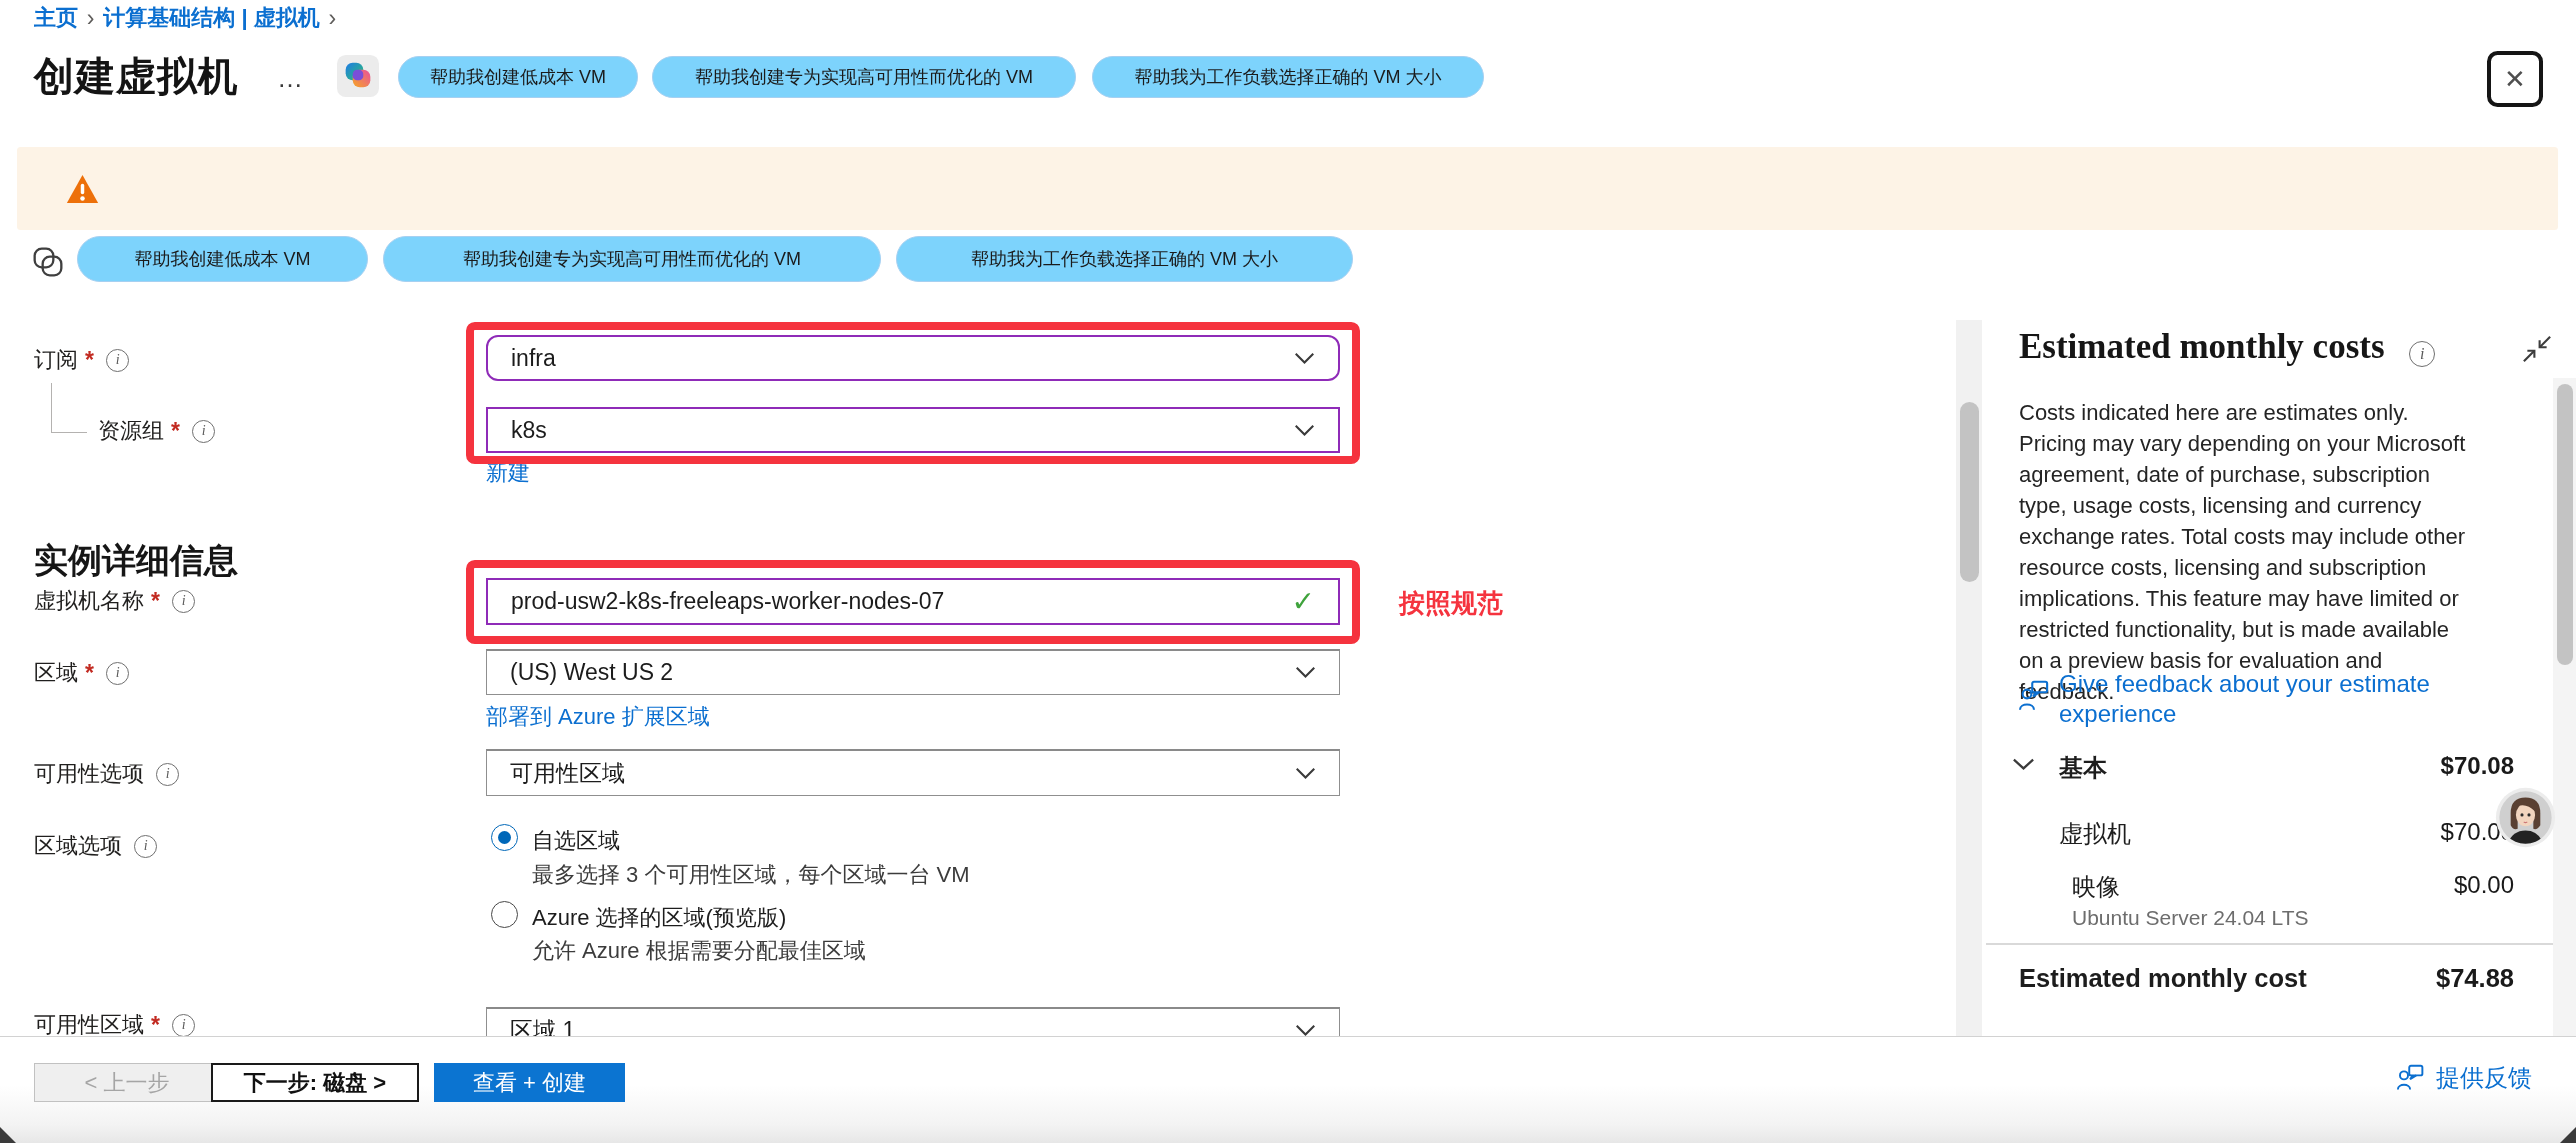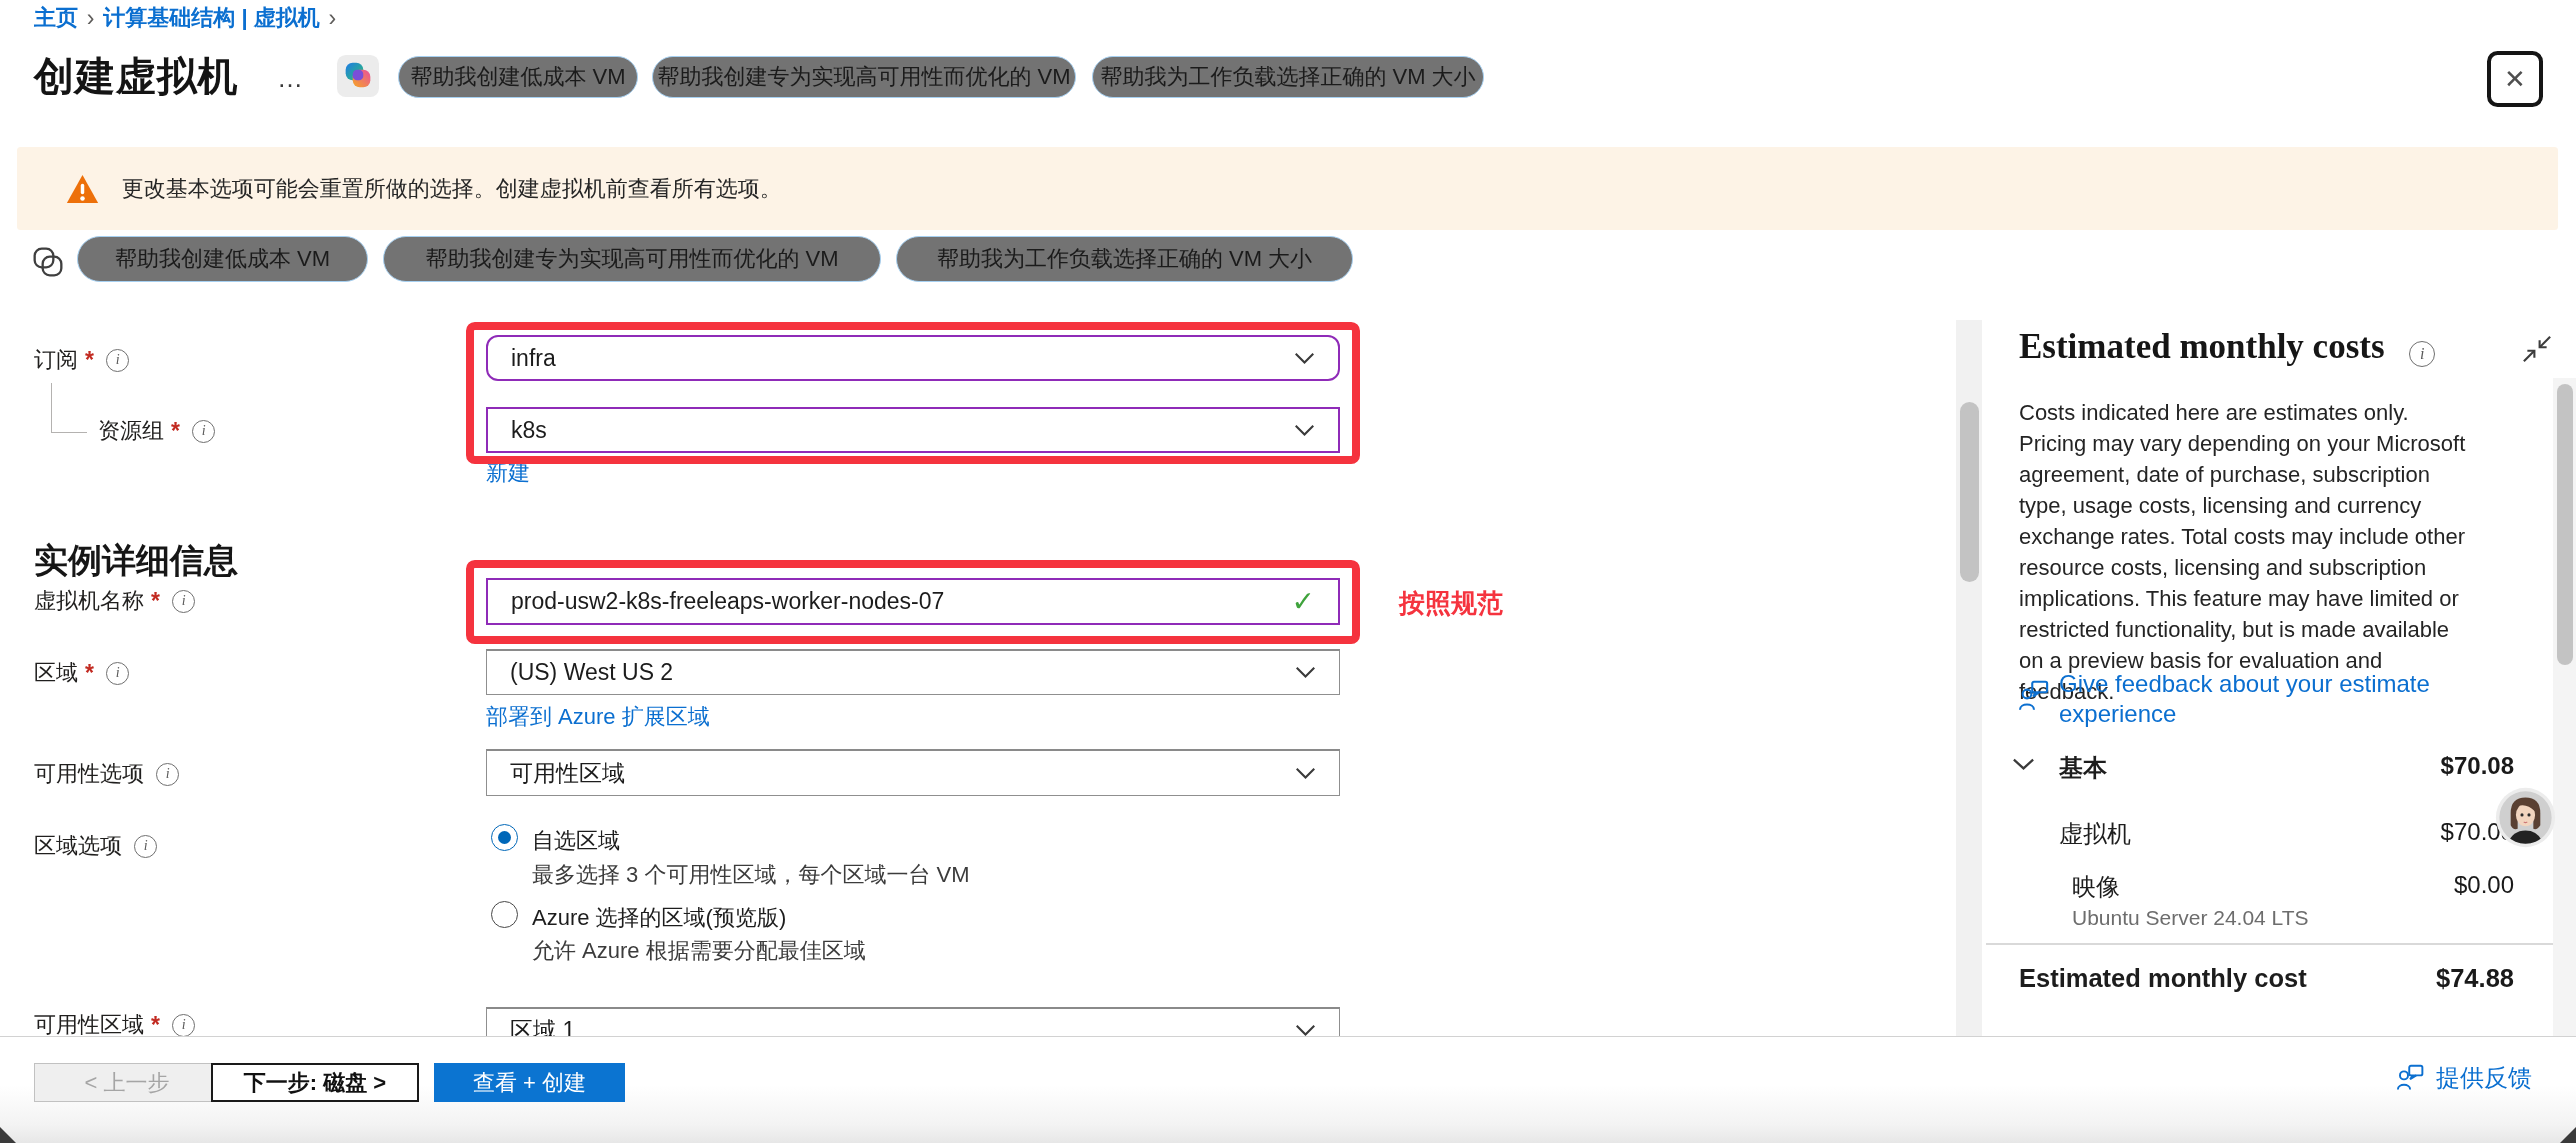--- a/index.html
+++ b/index.html
@@ -11,22 +11,22 @@
   }
   .abs{position:absolute;}
   
   .crumb{font-size:22px;font-weight:600;color:#0b6fd0;text-decoration:none;cursor:pointer;}
   .crumb-sep{font-size:23px;color:#5f5d5b;font-weight:400;padding:0 8.8px;}
   
   .page-title{font-size:40px;font-weight:700;color:#141414;letter-spacing:0.9px;}
   .overflow-dots{font-size:26px;color:#3a3a3a;letter-spacing:2.6px;}
   .copilot-tile{width:42px;height:42px;border-radius:8.8px;background:#ececec;display:flex;align-items:center;justify-content:center;}
   .pill{
-    position:absolute;height:42px;border:1.8px solid #a6d0f1;border-radius:23px;background:#737373;
-    display:flex;align-items:center;justify-content:center;font-size:22px;color:#1b1b1b;box-sizing:border-box;
+    position:absolute;height:42px;border:1.8px solid #a6d0f1;border-radius:23px;background:#7dd3fc;
+    display:flex;align-items:center;justify-content:center;font-size:18px;color:#1b1b1b;box-sizing:border-box;
     white-space:nowrap;padding:0 26px;
   }
   .pill.row2{height:46px;}
   .close-btn{
     width:56px;height:56px;border:4.4px solid #151515;border-radius:10.5px;background:#fff;
     display:flex;align-items:center;justify-content:center;font-size:26px;color:#4f4f4f;box-sizing:border-box;cursor:pointer;
   }
   
   .warn-banner{
     left:16.7px;top:147px;width:2541px;height:83px;background:#fdf3e6;border-radius:3.5px;
@@ -132,21 +132,20 @@
 </div>
 
 <div class="abs warn-banner">
   <span style="display:flex;">
     <svg width="33" height="30" viewBox="0 0 38 34">
       <path d="M19 1 L37 33 L1 33 Z" fill="#ed700a"></path>
       <rect x="17" y="11" width="4" height="12" rx="2" fill="#fff"></rect>
       <circle cx="19" cy="28" r="2.6" fill="#fff"></circle>
     </svg>
   </span>
-  <span class="warn-text">更改基本选项可能会重置所做的选择。创建虚拟机前查看所有选项。</span>
 </div>
 
 <div class="abs" style="left:32px;top:246px;">
   <svg width="32" height="32" viewBox="0 0 36 36">
     <rect x="3" y="3" width="21" height="21" rx="8" fill="none" stroke="#3f3f3f" stroke-width="2.6"></rect>
     <rect x="12" y="12" width="21" height="21" rx="8" fill="none" stroke="#3f3f3f" stroke-width="2.6"></rect>
   </svg>
 </div>
 <div class="pill row2" style="left:77px;top:236px;width:291px;">帮助我创建低成本 VM</div>
 <div class="pill row2" style="left:383px;top:236px;width:498px;">帮助我创建专为实现高可用性而优化的 VM</div>

